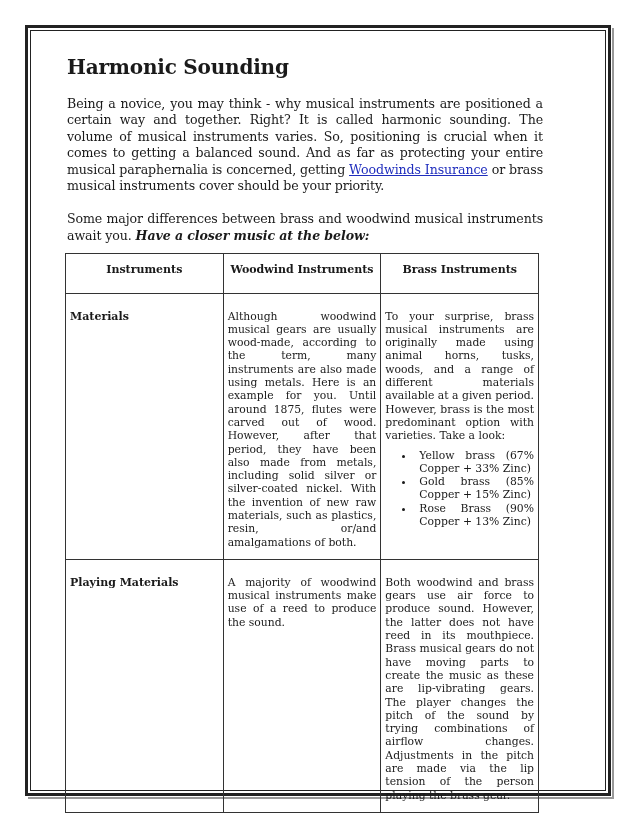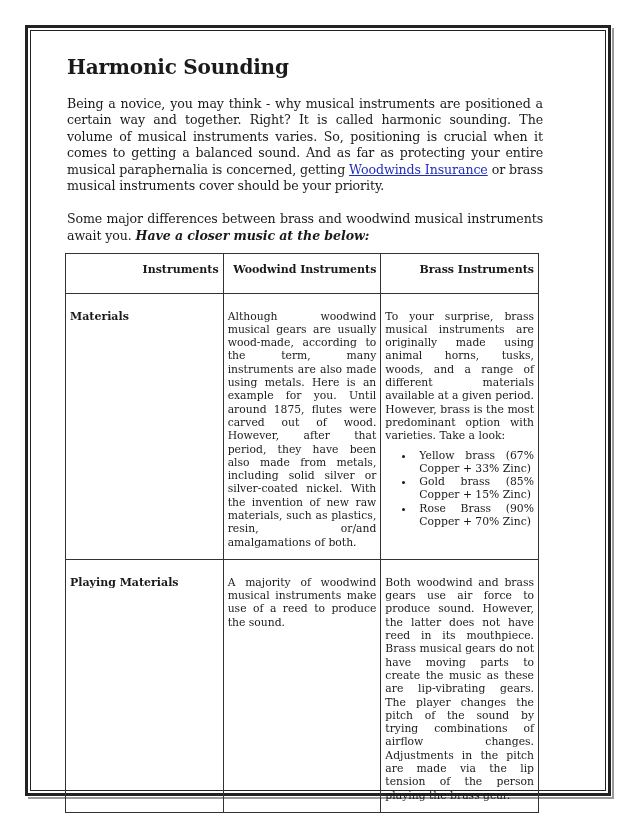--- a/index.html
+++ b/index.html
@@ -7,21 +7,21 @@
     .frame-outer { position: absolute; left: 25px; top: 25px; width: 586px; height: 771px; border: 3px solid #222; box-sizing: border-box; }
     .frame-inner { position: absolute; left: 30px; top: 30px; width: 576px; height: 761px; border: 1px solid #222; box-sizing: border-box; }
     .frame-shadow { position: absolute; left: 28px; top: 28px; width: 586px; height: 771px; border-right: 2px solid #999; border-bottom: 2px solid #999; box-sizing: border-box; }
     .content { position: absolute; left: 65px; top: 55px; width: 478px; }
     h2 { font-size: 20px; font-weight: bold; margin: 0 0 17px 2px; letter-spacing: -0.2px; }
     p { font-size: 12.6px; line-height: 16.4px; margin: 0 0 17px 2px; text-align: justify; letter-spacing: -0.1px; }
     a.link { color: #1f2dbd; font-weight: normal; text-decoration: underline; }
     .emph { font-weight: bold; font-style: italic; }
     table { border-collapse: collapse; width: 474px; margin-left: 0; margin-top: -8px; font-size: 10.8px; line-height: 13.3px; }
     th, td { border: 1.5px solid #333; vertical-align: top; text-align: justify; }
-    th { font-weight: bold; text-align: right; padding: 9px 4px 16px 4px; font-size: 11px; }
+    th { font-weight: bold; text-align: center; padding: 9px 4px 16px 4px; font-size: 11px; }
     td { padding: 16px 4px 10px 4px; }
     td.label { font-weight: bold; font-size: 11px; }
     col.c1 { width: 158px; } col.c2 { width: 158px; } col.c3 { width: 158px; }
     ul { margin: 6px 0 0 0; padding-left: 30px; }
     li { margin: 0; padding-left: 4px; }
   </style>
 </head>
 <body>
 
 <div class="frame-shadow"></div>
@@ -50,21 +50,21 @@
     </thead>
     <tbody>
       <tr>
         <td class="label">Materials</td>
         <td>Although woodwind musical gears are usually wood-made, according to the term, many instruments are also made using metals. Here is an example for you. Until around 1875, flutes were carved out of wood. However, after that period, they have been also made from metals, including solid silver or silver-coated nickel. With the invention of new raw materials, such as plastics, resin, or/and amalgamations of both.</td>
         <td>
           <span>To your surprise, brass musical instruments are originally made using animal horns, tusks, woods, and a range of different materials available at a given period. However, brass is the most predominant option with varieties. Take a look:</span>
           <ul>
             <li>Yellow brass (67% Copper + 33% Zinc)</li>
             <li>Gold brass (85% Copper + 15% Zinc)</li>
-            <li>Rose Brass (90% Copper + 70% Zinc)</li>
+            <li>Rose Brass (90% Copper + 13% Zinc)</li>
           </ul>
         </td>
       </tr>
       <tr>
         <td class="label">Playing Materials</td>
         <td>A majority of woodwind musical instruments make use of a reed to produce the sound.</td>
         <td>Both woodwind and brass gears use air force to produce sound. However, the latter does not have reed in its mouthpiece. Brass musical gears do not have moving parts to create the music as these are lip-vibrating gears. The player changes the pitch of the sound by trying combinations of airflow changes. Adjustments in the pitch are made via the lip tension of the person playing the brass gear.</td>
       </tr>
     </tbody>
   </table>

